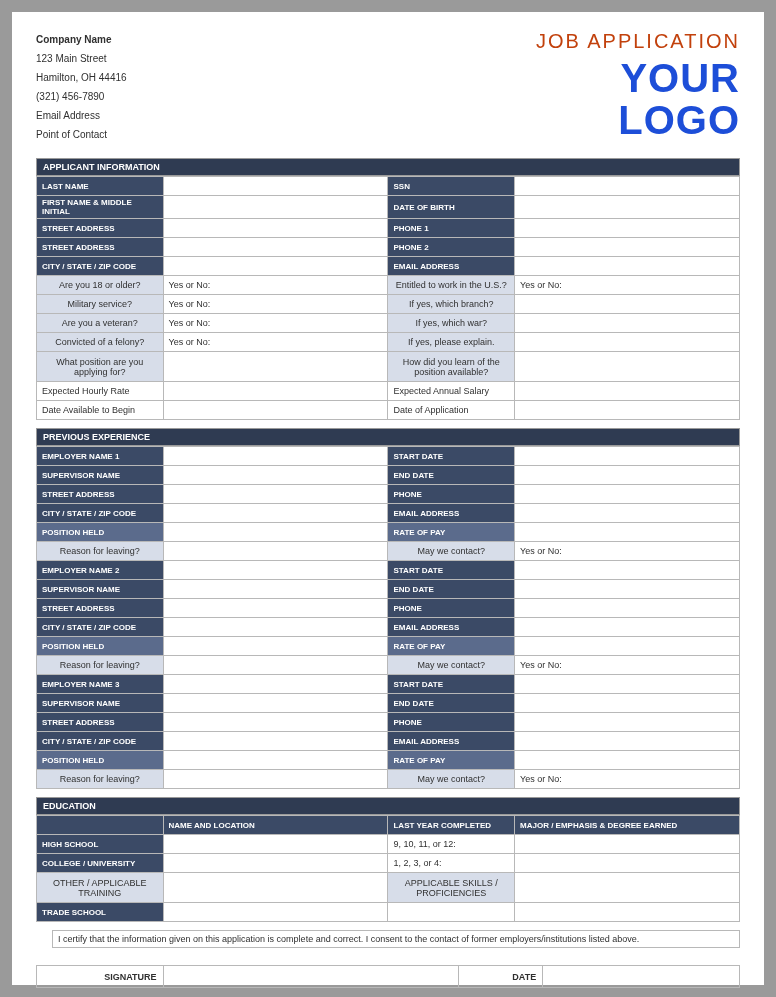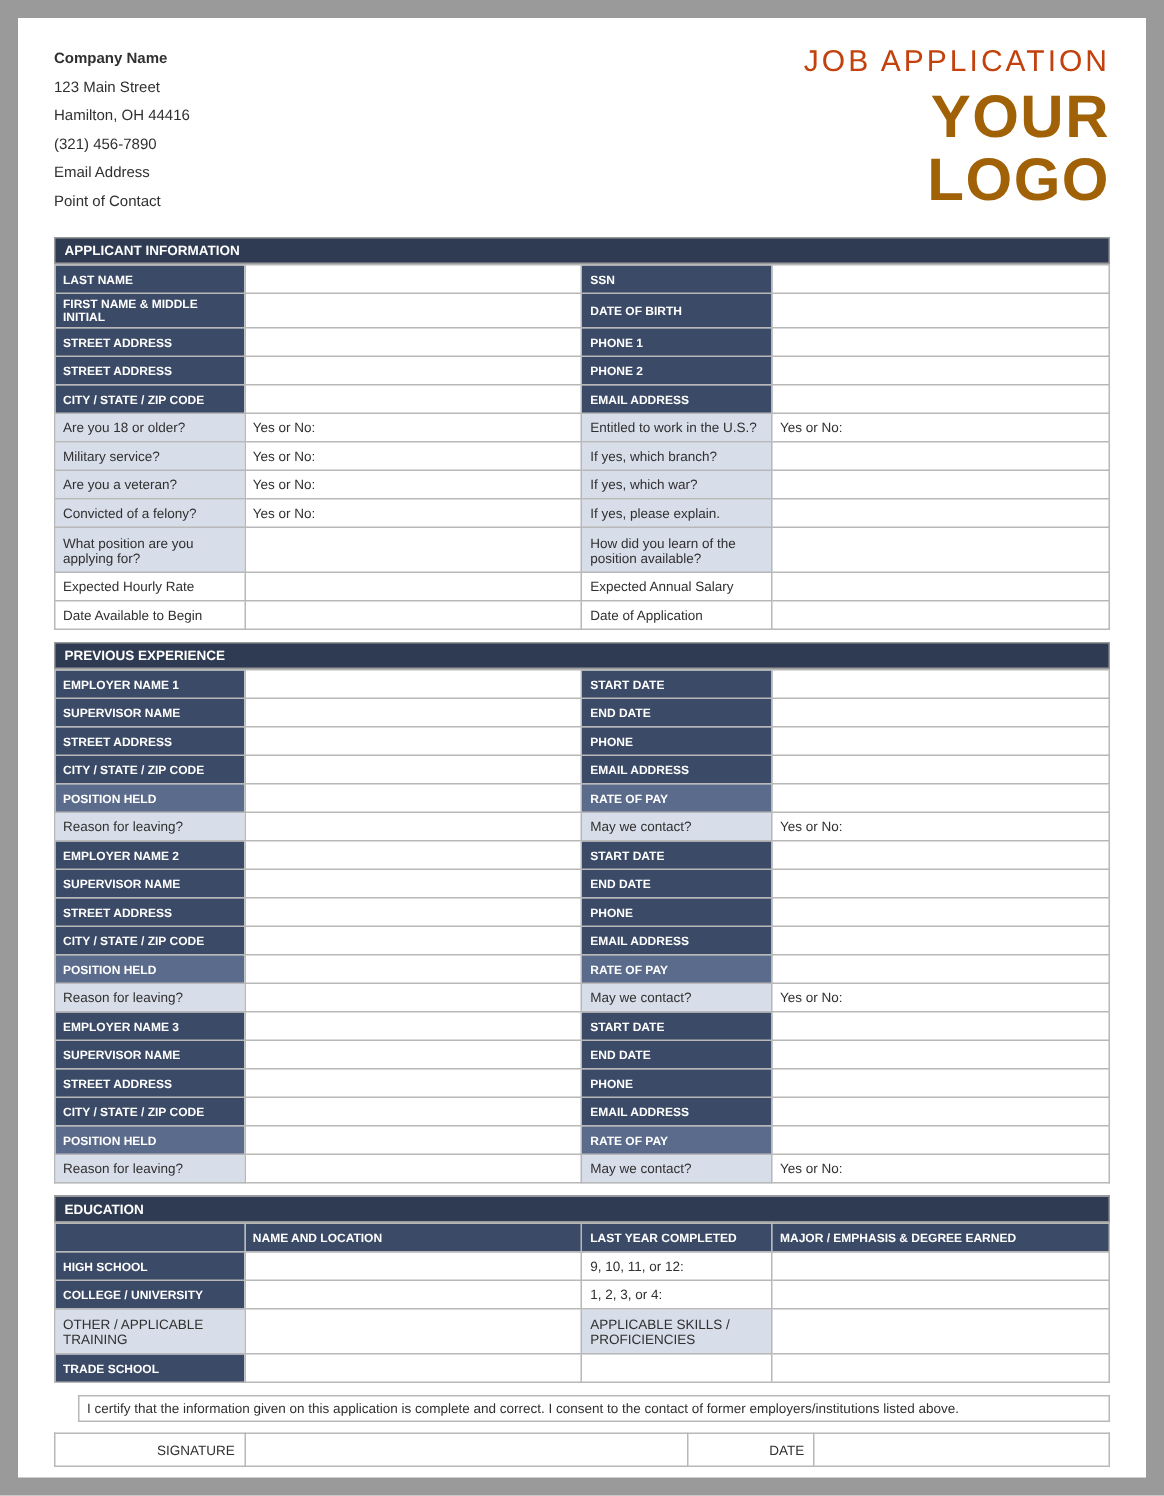--- a/index.html
+++ b/index.html
@@ -20,38 +20,38 @@
     position: relative;
   }
   .header { display: flex; justify-content: space-between; margin-bottom: 14px; }
   .company-block { font-size: 10px; line-height: 1.9; }
   .company-block .name { font-weight: bold; }
   .title-block { text-align: right; }
   .title-block .app-title {
     font-size: 20px; letter-spacing: 2px; color: #c2410c; font-weight: 400;
   }
   .title-block .logo {
-    font-size: 40px; font-weight: 800; color: #a16207; letter-spacing: 1px; line-height: 1.05; margin-top: 4px;
+    font-size: 40px; font-weight: 800; color: #1d4ed8; letter-spacing: 1px; line-height: 1.05; margin-top: 4px;
   }
 
   .section { margin-bottom: 8px; }
   .section-header {
     background: #2f3b52; color: #fff; font-weight: bold; font-size: 9px;
     padding: 3px 6px; border: 1px solid #9a9a9a;
   }
 
   table.grid { width: 100%; border-collapse: collapse; table-layout: fixed; }
   table.grid td { border: 1px solid #b8b8b8; height: 19px; padding: 2px 5px; vertical-align: middle; }
   .dark  { background: #3b4a66; color: #fff; font-weight: bold; font-size: 8px; }
   .med   { background: #5b6b8c; color: #fff; font-weight: bold; font-size: 8px; }
-  .light { background: #d7dde9; color: #303030; font-size: 9px; }
+  .light { background: #d7dde9; color: #303030; font-size: 9px; text-align: center; }
   .white { background: #fff; color: #303030; font-size: 9px; }
 
   .cert { border: 1px solid #b8b8b8; padding: 3px 5px; font-size: 9px; margin-top: 4px; margin-left: 16px; }
-  table.sig { width: 100%; border-collapse: collapse; margin-top: 7px; }
+  table.sig { width: 100%; border-collapse: collapse; margin-top: 17px; font-weight: bold; }
   table.sig td { border: 1px solid #b8b8b8; height: 22px; font-size: 9px; padding: 2px 6px; }
 </style>
 </head>
 <body>
 
 <div class="page">
 
   <div class="header">
     <div class="company-block">
       <div class="name">Company Name</div>

